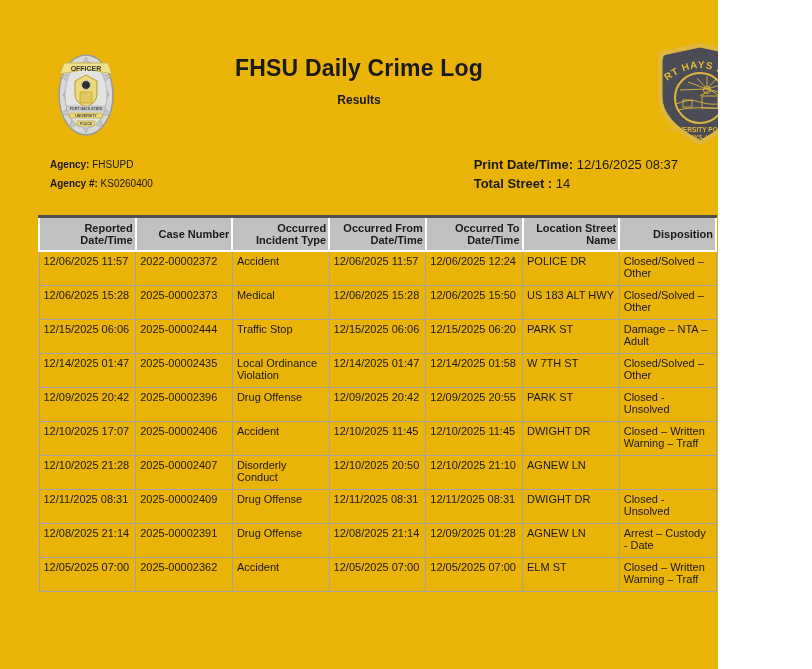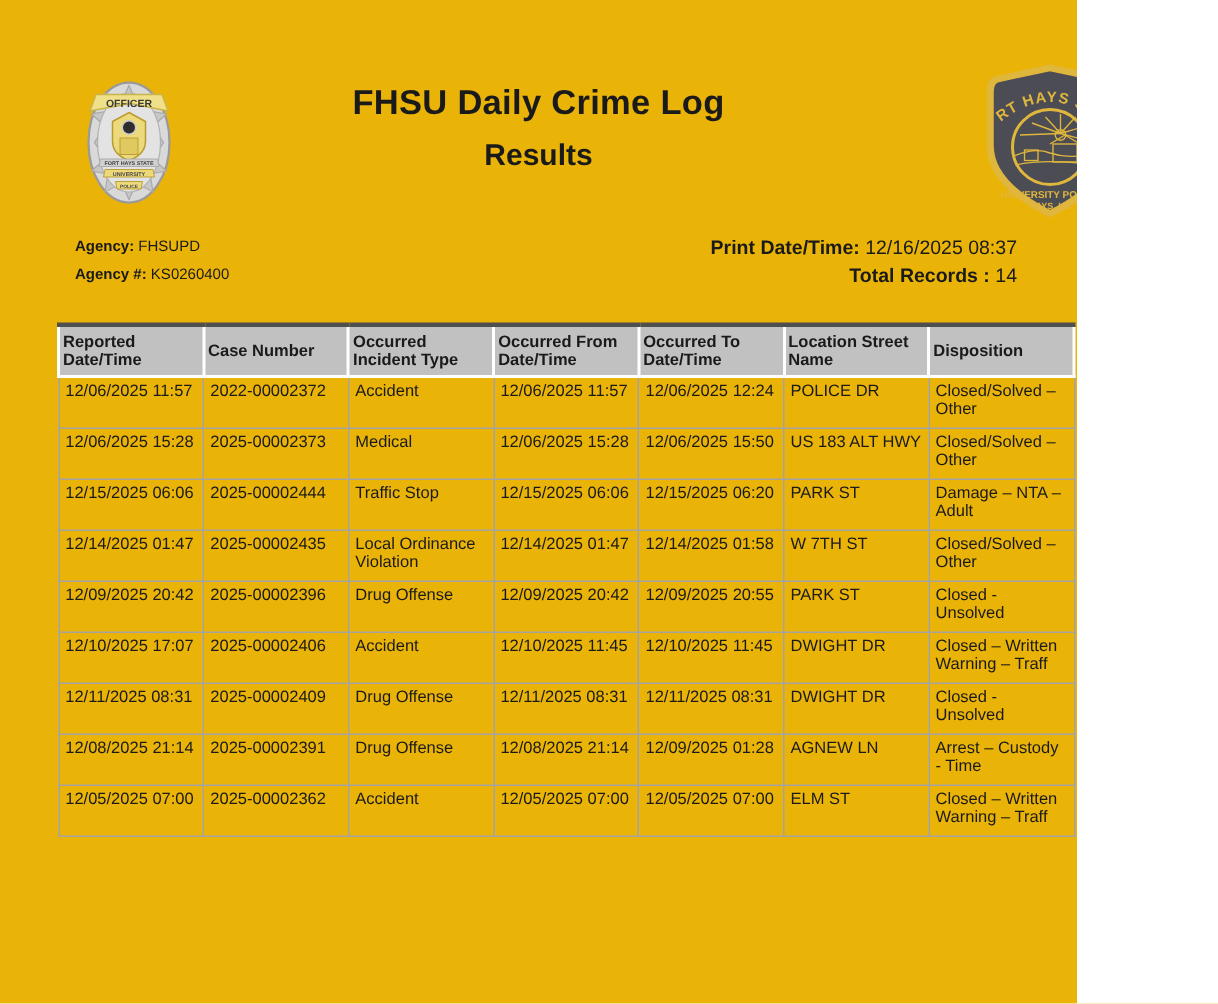--- a/index.html
+++ b/index.html
@@ -5,29 +5,29 @@
   html,body { margin:0; padding:0; background:#ffffff; }
   .page {
     position:relative; width:718px; height:669px; background:#eab308;
     font-family:"Liberation Sans", sans-serif; color:#1a1a1a; overflow:hidden;
   }
   
   .badge-left { position:absolute; left:55px; top:48px; width:62px; height:92px; }
   .patch-right { position:absolute; left:650px; top:40px; width:100px; height:108px; }
   .title-block { position:absolute; left:0; right:0; top:55px; text-align:center; }
   .title { font-size:23px; font-weight:bold; letter-spacing:0.2px; }
-  .subtitle { font-size:20px; font-weight:bold; margin-top:11px; }
+  .subtitle { font-size:12px; font-weight:bold; margin-top:11px; }
   .info-left { position:absolute; left:50px; top:155px; font-size:10px; line-height:19px; }
-  .info-right { position:absolute; right:40px; top:155px; font-size:13px; line-height:19px; text-align:right; }
+  .info-right { position:absolute; right:40px; top:155px; font-size:13px; line-height:19px; text-align:left; }
   .lbl { font-weight:bold; }
   
   .tbl-wrap { position:absolute; left:38px; top:215px; width:679px; }
   table.crime { border-collapse:collapse; width:679px; table-layout:fixed; font-size:11px; line-height:12px; }
   table.crime th {
-    background:#c1c1c1; font-weight:bold; text-align:left; vertical-align:middle;
+    background:#c1c1c1; font-weight:bold; text-align:right; vertical-align:middle;
     padding:4px 2px; white-space:pre-line;
     border:2px solid #ffffff; border-top:3px solid #4f4f4f;
   }
   table.crime td {
     border:1px solid #a3a3a3; vertical-align:top; text-align:left;
     padding:3px 4px 6px 4px; word-wrap:break-word;
   }
   
   svg text { font-family:"Liberation Sans", sans-serif; }
 </style>
@@ -91,21 +91,21 @@
     </svg>
   </div>
 
   <div class="info-left">
     <div><span class="lbl">Agency:</span> <span>FHSUPD</span></div>
     <div><span class="lbl">Agency #:</span> <span>KS0260400</span></div>
   </div>
 
   <div class="info-right">
     <div><span class="lbl">Print Date/Time:</span> <span>12/16/2025 08:37</span></div>
-    <div><span class="lbl">Total Records :</span> <span>14</span></div>
+    <div><span class="lbl">Total Street :</span> <span>14</span></div>
   </div>
 
   <div class="tbl-wrap">
     <table class="crime">
       <thead>
           <tr>
             <th>Reported
 Date/Time</th>
             <th>Case Number</th>
             <th>Occurred
@@ -168,36 +168,45 @@
           <tr>
             <td>12/10/2025 17:07</td>
             <td>2025-00002406</td>
             <td>Accident</td>
             <td>12/10/2025 11:45</td>
             <td>12/10/2025 11:45</td>
             <td>DWIGHT DR</td>
             <td>Closed – Written Warning – Traff</td>
           </tr>
           <tr>
+            <td>12/10/2025 21:28</td>
+            <td>2025-00002407</td>
+            <td>Disorderly Conduct</td>
+            <td>12/10/2025 20:50</td>
+            <td>12/10/2025 21:10</td>
+            <td>AGNEW LN</td>
+            <td></td>
+          </tr>
+          <tr>
             <td>12/11/2025 08:31</td>
             <td>2025-00002409</td>
             <td>Drug Offense</td>
             <td>12/11/2025 08:31</td>
             <td>12/11/2025 08:31</td>
             <td>DWIGHT DR</td>
             <td>Closed - Unsolved</td>
           </tr>
           <tr>
             <td>12/08/2025 21:14</td>
             <td>2025-00002391</td>
             <td>Drug Offense</td>
             <td>12/08/2025 21:14</td>
             <td>12/09/2025 01:28</td>
             <td>AGNEW LN</td>
-            <td>Arrest – Custody - Time</td>
+            <td>Arrest – Custody - Date</td>
           </tr>
           <tr>
             <td>12/05/2025 07:00</td>
             <td>2025-00002362</td>
             <td>Accident</td>
             <td>12/05/2025 07:00</td>
             <td>12/05/2025 07:00</td>
             <td>ELM ST</td>
             <td>Closed – Written Warning – Traff</td>
           </tr>

